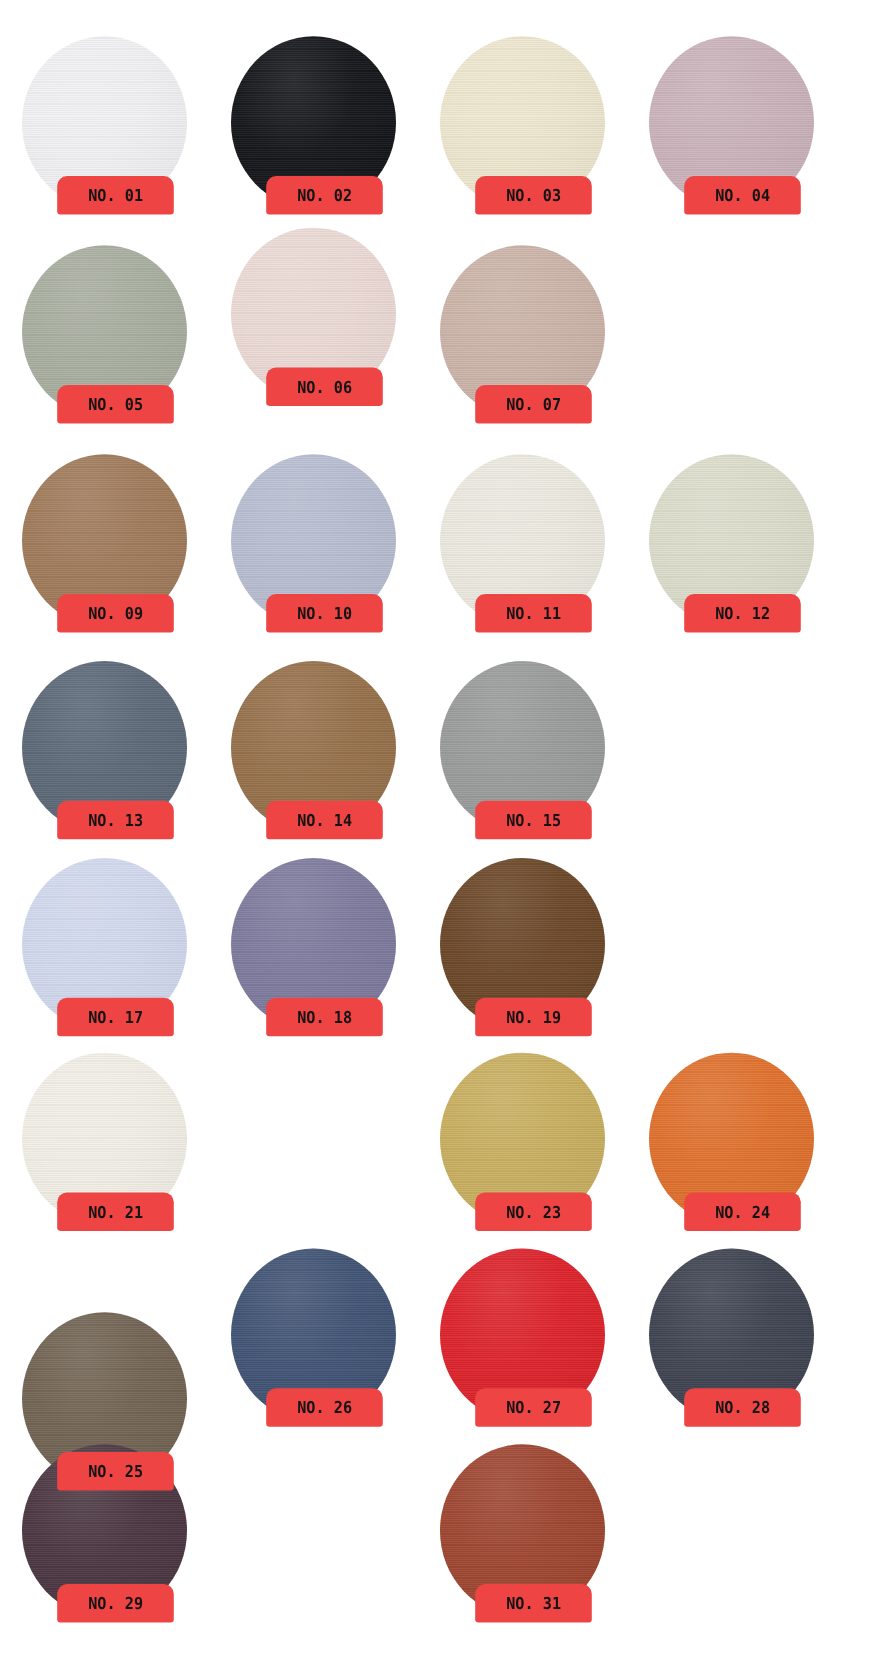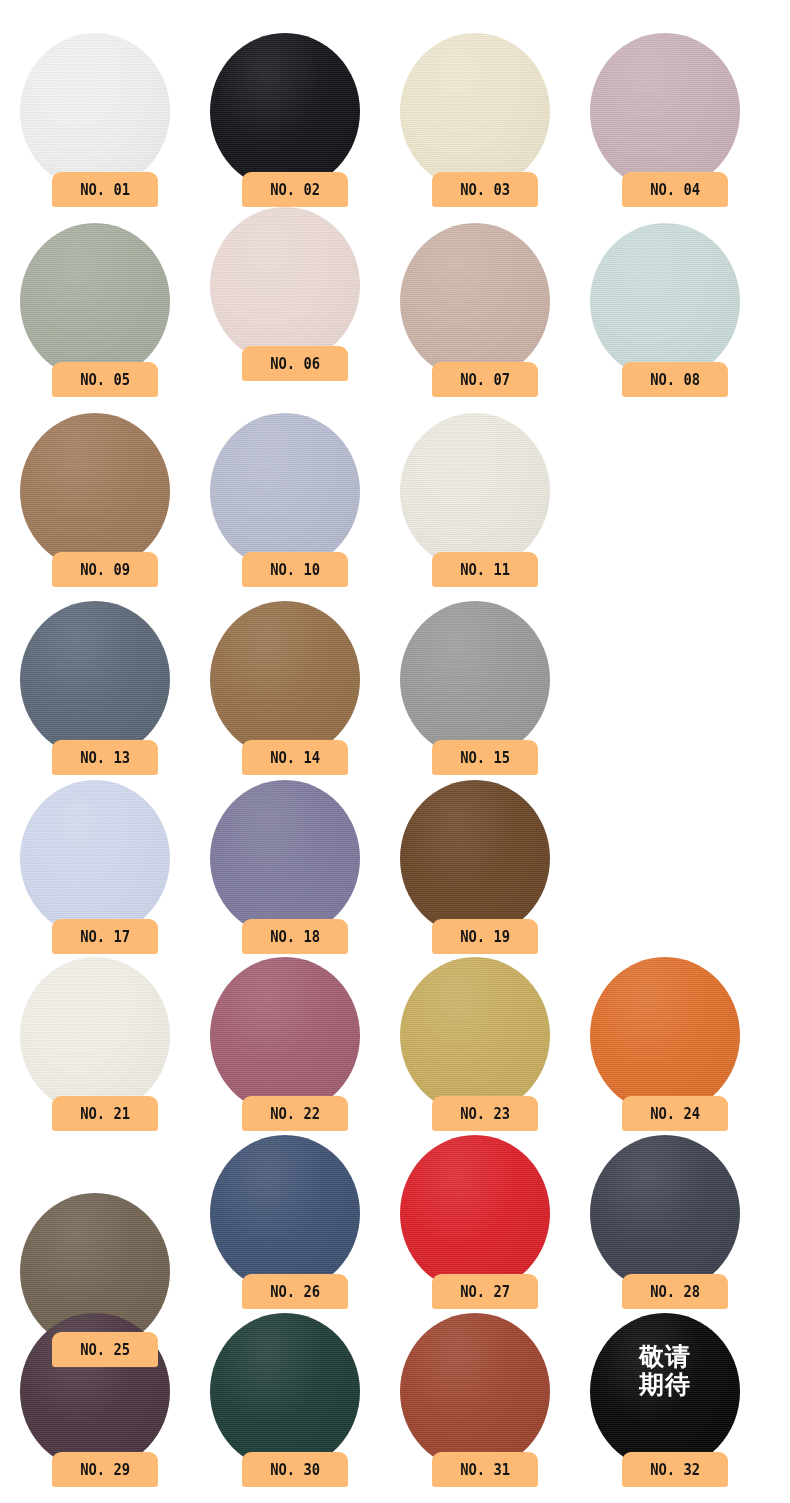--- a/index.html
+++ b/index.html
@@ -84,27 +84,26 @@
   }
   .disc-overlay-text span { display: block; }
 
   
   .swatch-label {
     position: absolute;
     left: 52px;
     top: 127px;
     width: 106px;
     height: 35px;
-    background: #fdba74;
+    background: #ef4444;
     border-radius: 9px 9px 3px 3px;
     z-index: 6;
     display: flex;
     align-items: center;
     justify-content: center;
-    margin-top: 12px;
   }
   .swatch-label-text {
     color: #141414;
     font-family: "DejaVu Sans Mono", "Liberation Mono", monospace;
     font-size: 15px;
     font-weight: 700;
     letter-spacing: 0px;
     white-space: nowrap;
     transform: scaleX(0.92);
   }
@@ -148,44 +147,44 @@
       <div class="swatch-label">
         <div class="swatch-label-text">NO. 06</div>
       </div>
     </div>
     <div class="swatch-cell" style="left: 380px; top: 223px; text-align: center;">
       <div class="swatch-disc" style="background: rgb(204, 180, 168);"></div>
       <div class="swatch-label">
         <div class="swatch-label-text">NO. 07</div>
       </div>
     </div>
-    <div class="swatch-cell" style="left: 570px; top: 223px;">
-      <div class="swatch-disc" style="background: rgb(203, 221, 219);"></div>
-      <div class="swatch-label">
-        <div class="swatch-label-text">NO. 08</div>
-      </div>
-    </div>
     <div class="swatch-cell" style="left: 0px; top: 413px;">
       <div class="swatch-disc" style="background: rgb(160, 122, 90);"></div>
       <div class="swatch-label">
         <div class="swatch-label-text">NO. 09</div>
       </div>
     </div>
     <div class="swatch-cell" style="left: 190px; top: 413px;">
       <div class="swatch-disc" style="background: rgb(184, 189, 209);"></div>
       <div class="swatch-label">
         <div class="swatch-label-text">NO. 10</div>
       </div>
     </div>
     <div class="swatch-cell" style="left: 380px; top: 413px;">
       <div class="swatch-disc" style="background: rgb(236, 234, 224);"></div>
       <div class="swatch-label">
         <div class="swatch-label-text">NO. 11</div>
       </div>
     </div>
+    <div class="swatch-cell" style="left: 570px; top: 413px;">
+      <div class="swatch-disc" style="background: rgb(220, 221, 203);"></div>
+      <div class="swatch-label">
+        <div class="swatch-label-text">NO. 12</div>
+      </div>
+    </div>
     <div class="swatch-cell" style="left: 0px; top: 601px;">
       <div class="swatch-disc" style="background: rgb(92, 104, 120);"></div>
       <div class="swatch-label">
         <div class="swatch-label-text">NO. 13</div>
       </div>
     </div>
     <div class="swatch-cell" style="left: 190px; top: 601px;">
       <div class="swatch-disc" style="background: rgb(150, 112, 74);"></div>
       <div class="swatch-label">
         <div class="swatch-label-text">NO. 14</div>
@@ -214,26 +213,20 @@
       <div class="swatch-label">
         <div class="swatch-label-text">NO. 19</div>
       </div>
     </div>
     <div class="swatch-cell" style="left: 0px; top: 957px;">
       <div class="swatch-disc" style="background: rgb(242, 239, 231);"></div>
       <div class="swatch-label">
         <div class="swatch-label-text">NO. 21</div>
       </div>
     </div>
-    <div class="swatch-cell" style="left: 190px; top: 957px;">
-      <div class="swatch-disc" style="background: rgb(163, 95, 113);"></div>
-      <div class="swatch-label">
-        <div class="swatch-label-text">NO. 22</div>
-      </div>
-    </div>
     <div class="swatch-cell" style="left: 380px; top: 957px;">
       <div class="swatch-disc" style="background: rgb(201, 175, 95);"></div>
       <div class="swatch-label">
         <div class="swatch-label-text">NO. 23</div>
       </div>
     </div>
     <div class="swatch-cell" style="left: 570px; top: 957px;">
       <div class="swatch-disc" style="background: rgb(224, 112, 44);"></div>
       <div class="swatch-label">
         <div class="swatch-label-text">NO. 24</div>
@@ -262,36 +255,19 @@
       <div class="swatch-label">
         <div class="swatch-label-text">NO. 28</div>
       </div>
     </div>
     <div class="swatch-cell" style="left: 0px; top: 1313px;">
       <div class="swatch-disc" style="background: rgb(74, 53, 64);"></div>
       <div class="swatch-label">
         <div class="swatch-label-text">NO. 29</div>
       </div>
     </div>
-    <div class="swatch-cell" style="left: 190px; top: 1313px;">
-      <div class="swatch-disc" style="background: rgb(30, 60, 54);"></div>
-      <div class="swatch-label">
-        <div class="swatch-label-text">NO. 30</div>
-      </div>
-    </div>
     <div class="swatch-cell" style="left: 380px; top: 1313px;">
       <div class="swatch-disc" style="background: rgb(158, 69, 48);"></div>
       <div class="swatch-label">
         <div class="swatch-label-text">NO. 31</div>
       </div>
     </div>
-    <div class="swatch-cell" style="left: 570px; top: 1313px;">
-      <div class="swatch-disc" style="background: rgb(7, 7, 7);">
-        <div class="disc-overlay-text" style="color: rgb(255, 255, 255);">
-          <span>敬请</span>
-          <span>期待</span>
-        </div>
-      </div>
-      <div class="swatch-label">
-        <div class="swatch-label-text">NO. 32</div>
-      </div>
-    </div>
   </div>
 
 </body></html>

